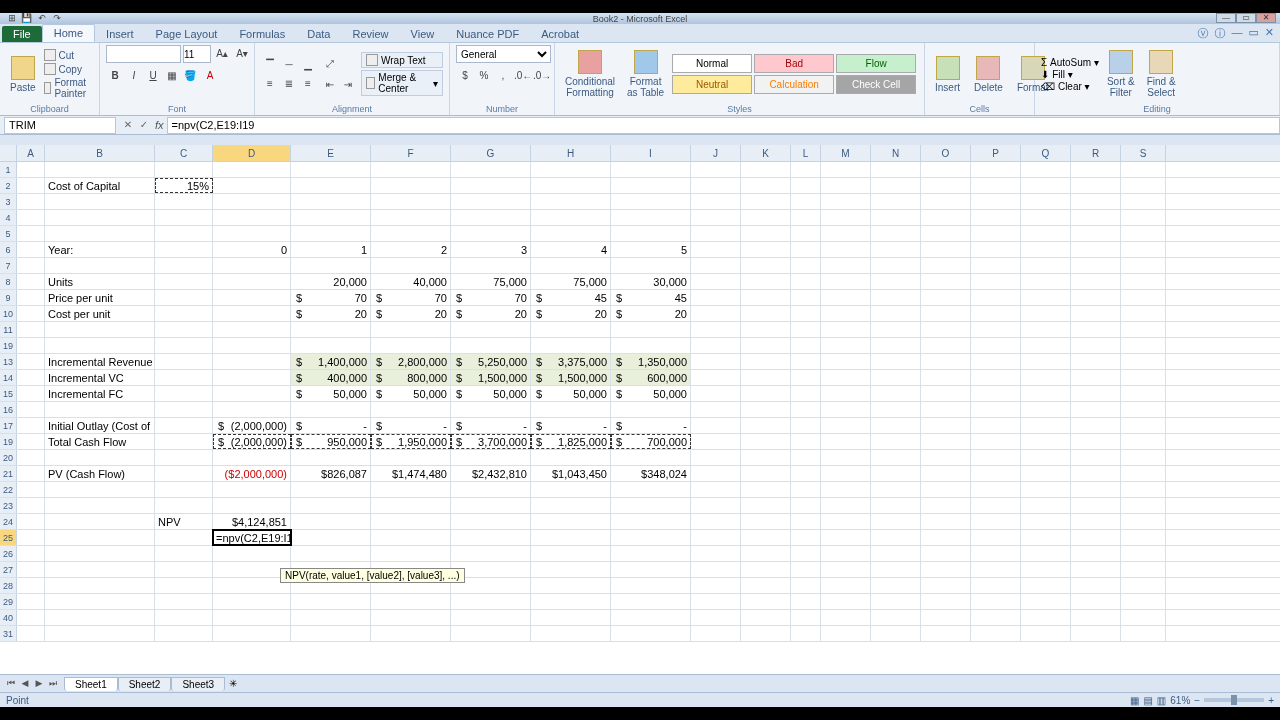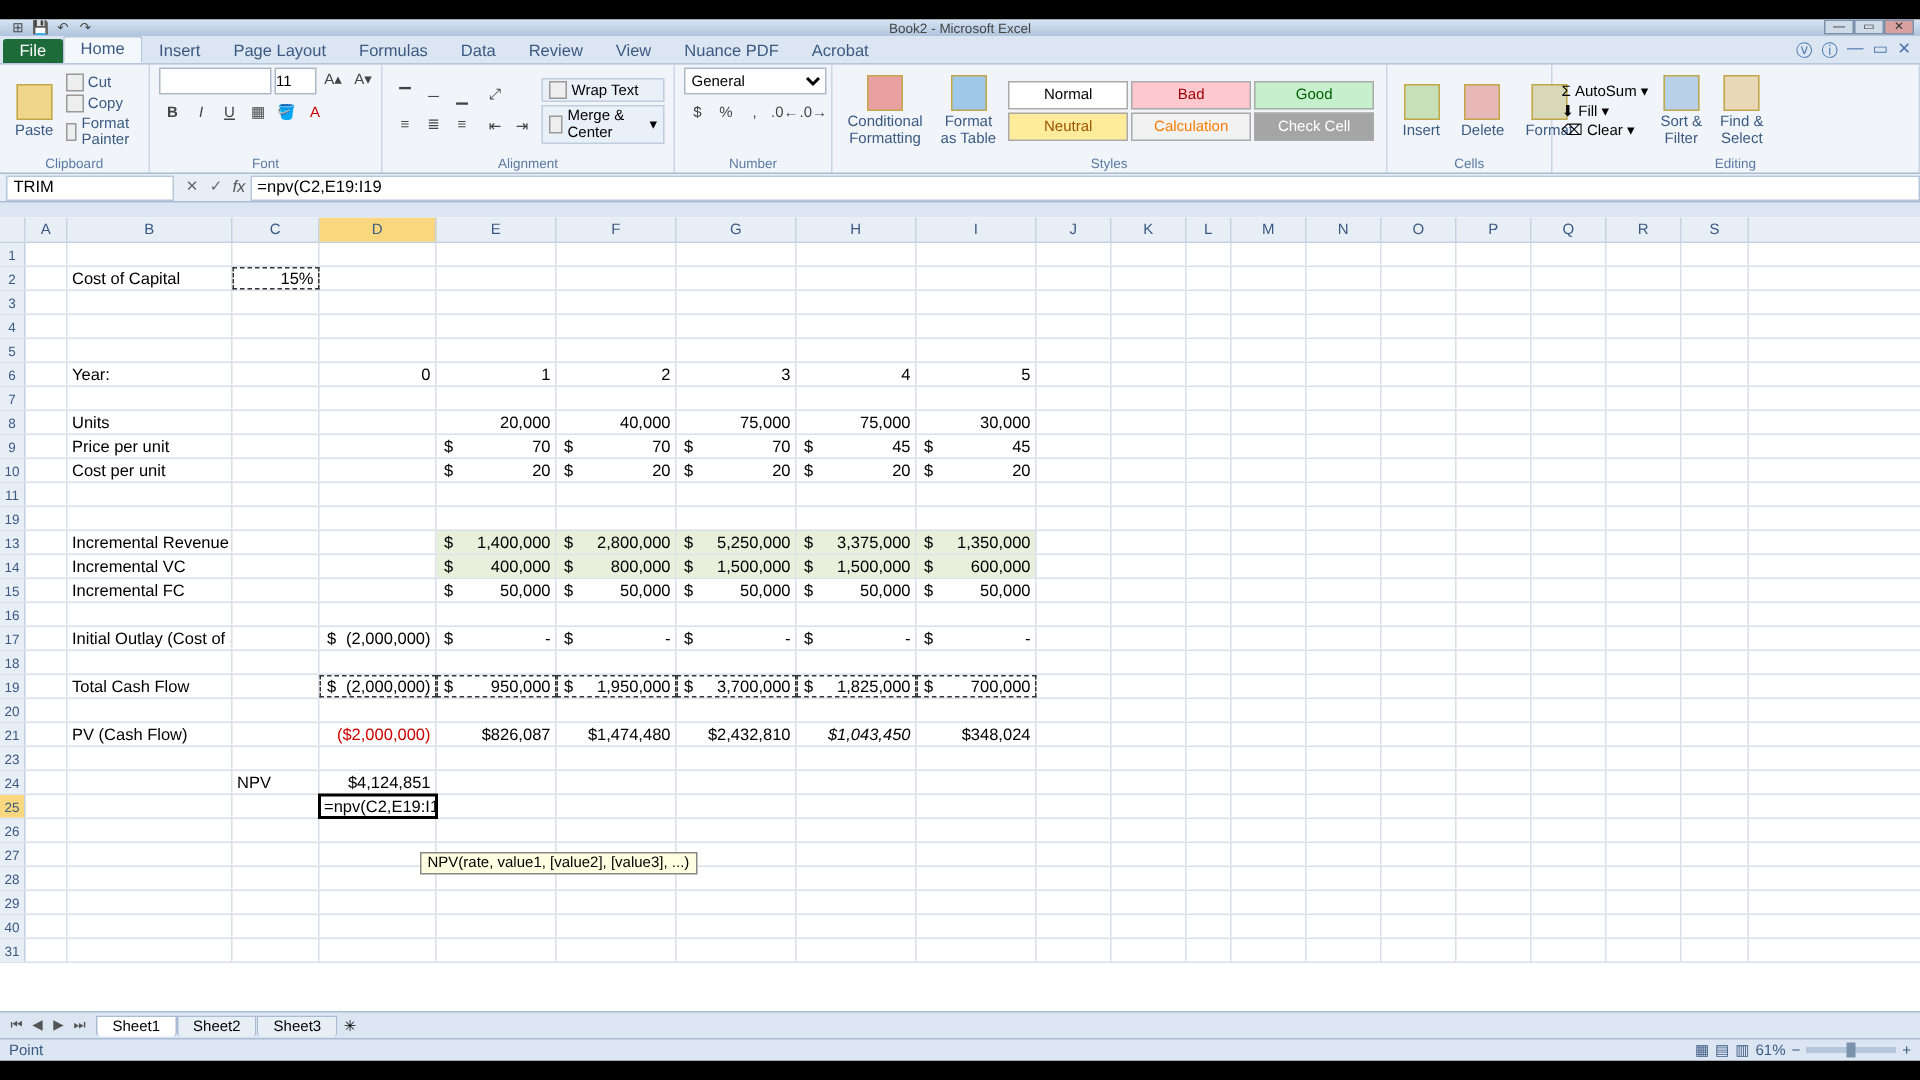--- a/index.html
+++ b/index.html
@@ -209,21 +209,21 @@
 Formatting</span>
           </div>
         <div class="btn-big">
             <span class="ico" style="background:#a0c8e8"></span>
             <span style="white-space:pre-line; text-align:center">Format
 as Table</span>
           </div>
         <div class="style-grid">
           <div class="style-cell sc-normal">Normal</div>
           <div class="style-cell sc-bad">Bad</div>
-          <div class="style-cell sc-good">Good</div>
+          <div class="style-cell sc-good">Flow</div>
           <div class="style-cell sc-neutral">Neutral</div>
           <div class="style-cell sc-calc">Calculation</div>
           <div class="style-cell sc-check">Check Cell</div>
         </div>
       </div>
       <div class="group-label">Styles</div>
     </div>
 
     <div class="group" style="width:110px">
       <div class="group-body cells-col">
@@ -760,42 +760,20 @@
           <div class="cell" style="width: 30px;"></div>
           <div class="cell" style="width: 50px;"></div>
           <div class="cell" style="width: 50px;"></div>
           <div class="cell" style="width: 50px;"></div>
           <div class="cell" style="width: 50px;"></div>
           <div class="cell" style="width: 50px;"></div>
           <div class="cell" style="width: 50px;"></div>
           <div class="cell" style="width: 45px;"></div>
         </div>
         <div class="row">
-          <div class="rh">18</div>
-          <div class="cell" style="width: 28px;"></div>
-          <div class="cell" style="width: 110px;"></div>
-          <div class="cell" style="width: 58px;"></div>
-          <div class="cell" style="width: 78px;"></div>
-          <div class="cell" style="width: 80px;"></div>
-          <div class="cell" style="width: 80px;"></div>
-          <div class="cell" style="width: 80px;"></div>
-          <div class="cell" style="width: 80px;"></div>
-          <div class="cell" style="width: 80px;"></div>
-          <div class="cell" style="width: 50px;"></div>
-          <div class="cell" style="width: 50px;"></div>
-          <div class="cell" style="width: 30px;"></div>
-          <div class="cell" style="width: 50px;"></div>
-          <div class="cell" style="width: 50px;"></div>
-          <div class="cell" style="width: 50px;"></div>
-          <div class="cell" style="width: 50px;"></div>
-          <div class="cell" style="width: 50px;"></div>
-          <div class="cell" style="width: 50px;"></div>
-          <div class="cell" style="width: 45px;"></div>
-        </div>
-        <div class="row">
           <div class="rh">19</div>
           <div class="cell" style="width: 28px;"></div>
           <div class="cell" style="width: 110px;">Total Cash Flow</div>
           <div class="cell" style="width: 58px;"></div>
           <div class="cell money marching" style="width: 78px;">
             <span class="sym">$</span>
             <span>(2,000,000)</span>
           </div>
           <div class="cell money marching" style="width: 80px;">
             <span class="sym">$</span>
@@ -852,22 +830,44 @@
         </div>
         <div class="row">
           <div class="rh">21</div>
           <div class="cell" style="width: 28px;"></div>
           <div class="cell" style="width: 110px;">PV (Cash Flow)</div>
           <div class="cell" style="width: 58px;"></div>
           <div class="cell r neg" style="width: 78px;">($2,000,000)</div>
           <div class="cell r" style="width: 80px;">$826,087</div>
           <div class="cell r" style="width: 80px;">$1,474,480</div>
           <div class="cell r" style="width: 80px;">$2,432,810</div>
-          <div class="cell r" style="width: 80px; font-style: italic;">$1,043,450</div>
+          <div class="cell r" style="width: 80px;">$1,043,450</div>
           <div class="cell r" style="width: 80px;">$348,024</div>
+          <div class="cell" style="width: 50px;"></div>
+          <div class="cell" style="width: 50px;"></div>
+          <div class="cell" style="width: 30px;"></div>
+          <div class="cell" style="width: 50px;"></div>
+          <div class="cell" style="width: 50px;"></div>
+          <div class="cell" style="width: 50px;"></div>
+          <div class="cell" style="width: 50px;"></div>
+          <div class="cell" style="width: 50px;"></div>
+          <div class="cell" style="width: 50px;"></div>
+          <div class="cell" style="width: 45px;"></div>
+        </div>
+        <div class="row">
+          <div class="rh">22</div>
+          <div class="cell" style="width: 28px;"></div>
+          <div class="cell" style="width: 110px;"></div>
+          <div class="cell" style="width: 58px;"></div>
+          <div class="cell" style="width: 78px;"></div>
+          <div class="cell" style="width: 80px;"></div>
+          <div class="cell" style="width: 80px;"></div>
+          <div class="cell" style="width: 80px;"></div>
+          <div class="cell" style="width: 80px;"></div>
+          <div class="cell" style="width: 80px;"></div>
           <div class="cell" style="width: 50px;"></div>
           <div class="cell" style="width: 50px;"></div>
           <div class="cell" style="width: 30px;"></div>
           <div class="cell" style="width: 50px;"></div>
           <div class="cell" style="width: 50px;"></div>
           <div class="cell" style="width: 50px;"></div>
           <div class="cell" style="width: 50px;"></div>
           <div class="cell" style="width: 50px;"></div>
           <div class="cell" style="width: 50px;"></div>
           <div class="cell" style="width: 45px;"></div>

